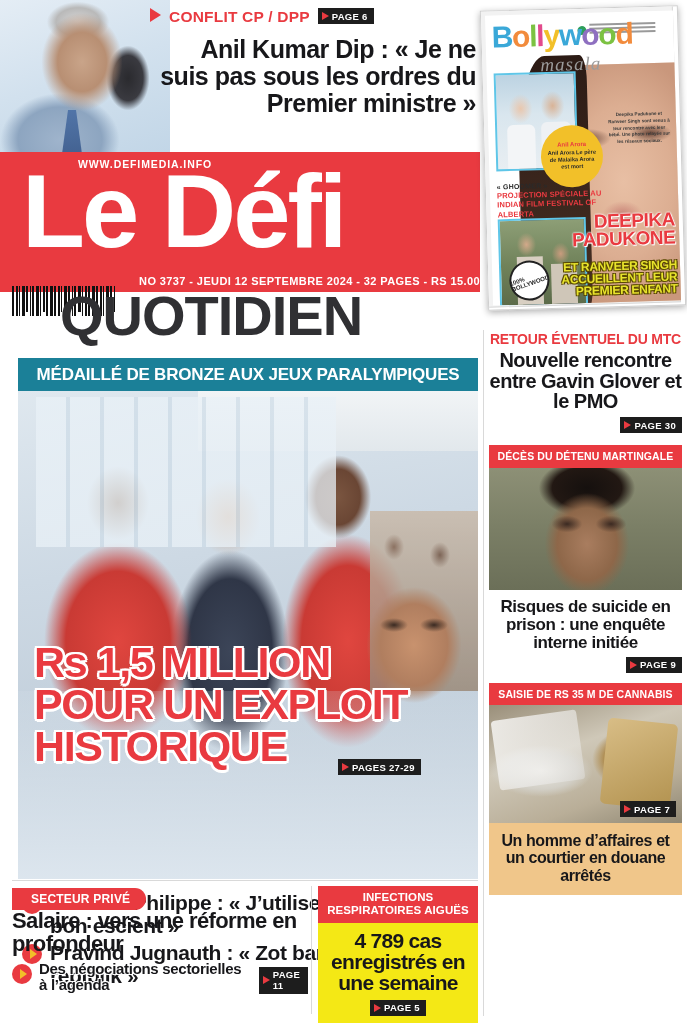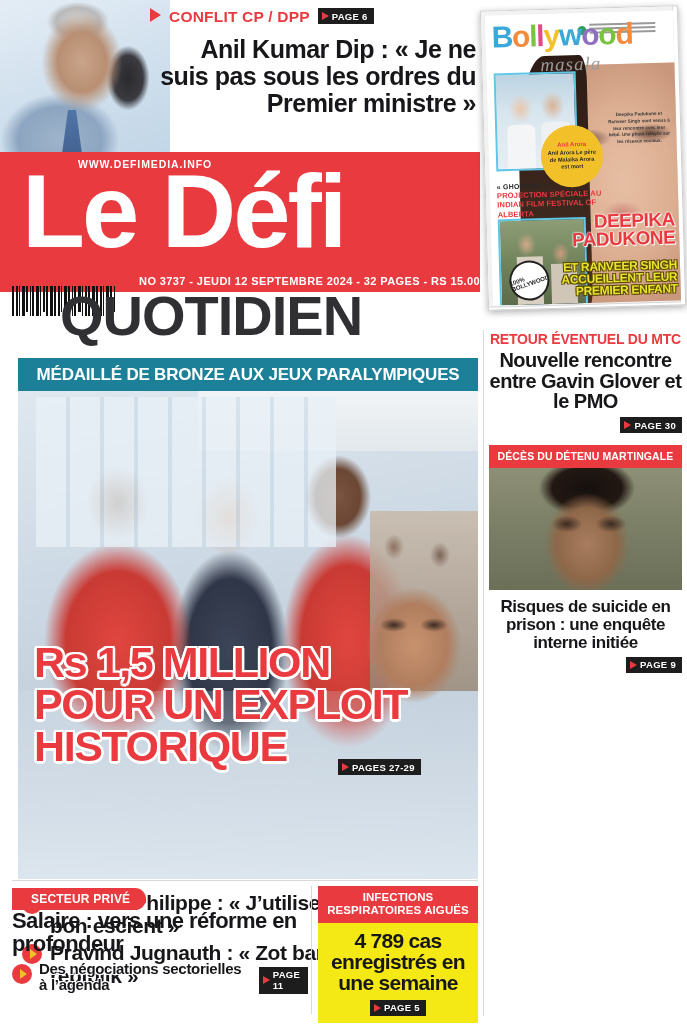--- a/index.html
+++ b/index.html
@@ -474,20 +474,32 @@
       <div class="rc-photo-martingale"></div>
       <div class="rc-caption">Risques de suicide en prison : une enquête interne initiée</div>
       <div class="rc-badgewrap">
         <span class="pagebadge">
           <span class="tri-w"></span>
           <span>PAGE 9</span>
         </span>
       </div>
     </div>
 
+    <div style="margin-top:10px">
+      <div class="redtag">SAISIE DE RS 35 M DE CANNABIS</div>
+      <div class="rc-photo-cannabis">
+        <div class="plastic"></div>
+        <div class="sack"></div>
+        <span class="pagebadge rc-badge-onphoto">
+          <span class="tri-w"></span>
+          <span>PAGE 7</span>
+        </span>
+      </div>
+      <div class="rc-tan">Un homme d’affaires et un courtier en douane arrêtés</div>
+    </div>
   </div>
 
   <div class="botleft">
     <span class="pill">SECTEUR PRIVÉ</span>
     <div class="bl-head">Salaire : vers une réforme en profondeur</div>
     <div class="bl-bullet">
       <span class="bdot"></span>
       <span class="bl-btext">Des négociations sectorielles à l’agenda</span>
       <span class="pagebadge" style="margin-top:6px">
         <span class="tri-w"></span>

